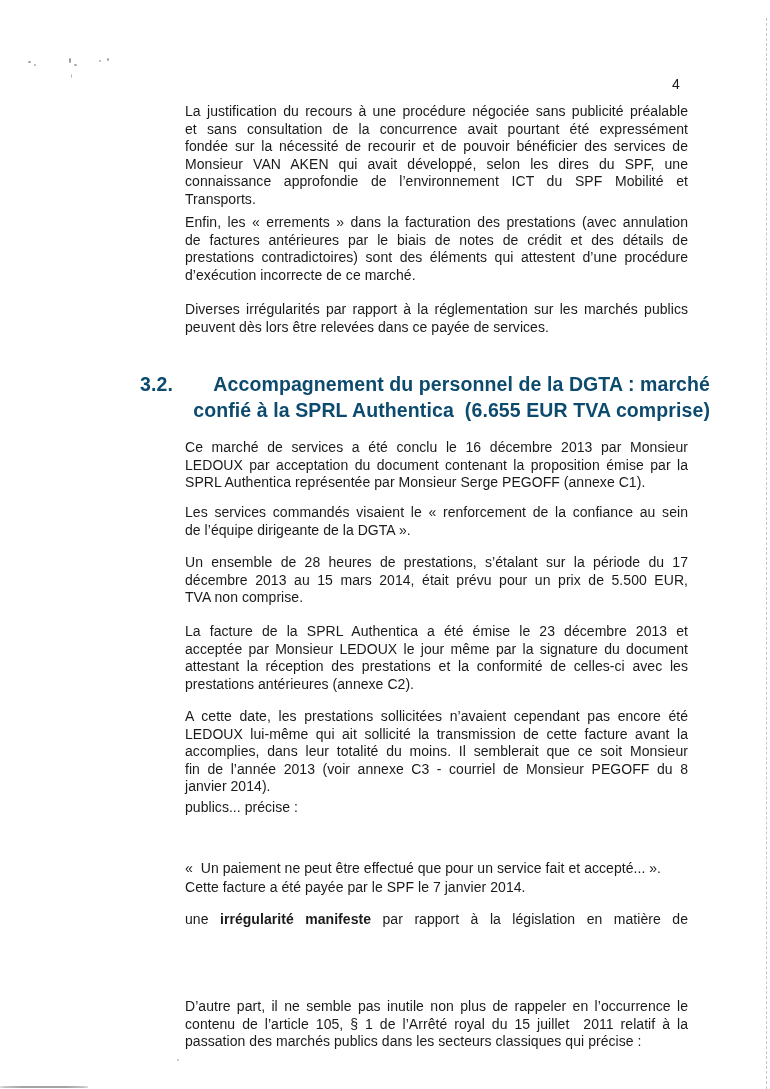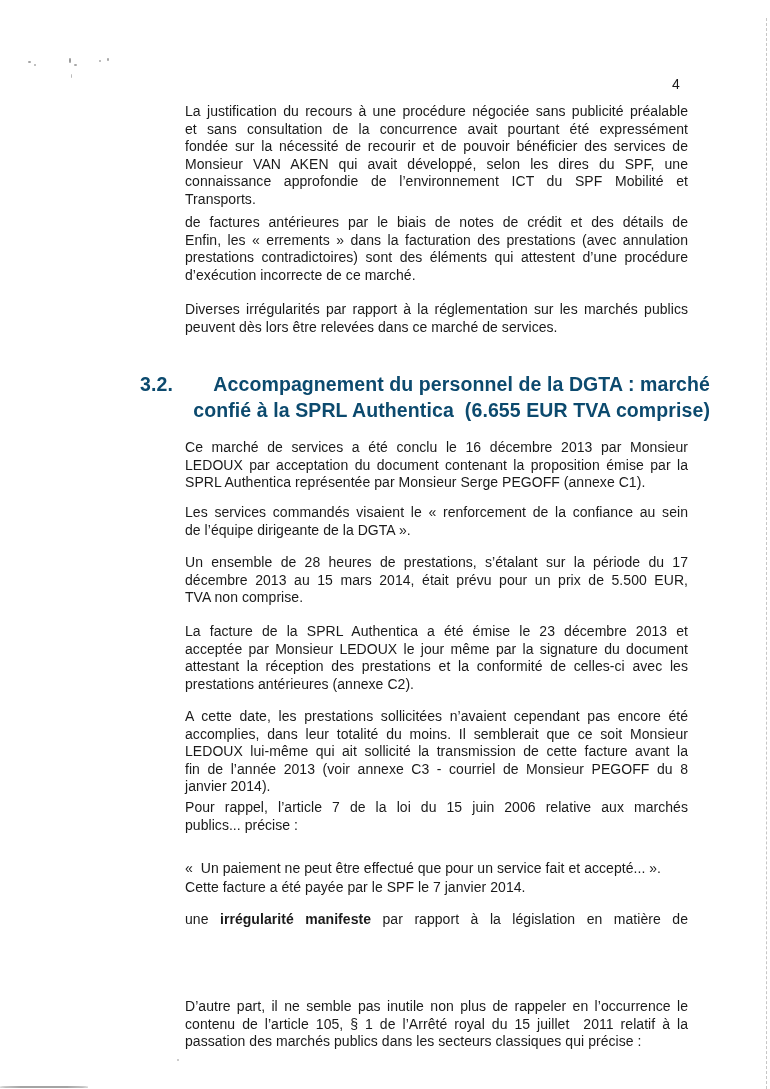--- a/index.html
+++ b/index.html
@@ -75,28 +75,28 @@
   <div id="document-body">
       <div class="para" style="top: 80px; margin-top: 23px;">
         <div class="line">La justification du recours à une procédure négociée sans publicité préalable</div>
         <div class="line">et sans consultation de la concurrence avait pourtant été expressément</div>
         <div class="line">fondée sur la nécessité de recourir et de pouvoir bénéficier des services de</div>
         <div class="line">Monsieur VAN AKEN qui avait développé, selon les dires du SPF, une</div>
         <div class="line">connaissance approfondie de l’environnement ICT du SPF Mobilité et</div>
         <div class="line last">Transports.</div>
       </div>
       <div class="para" style="top: 214px;">
+        <div class="line">Enfin, les « errements » dans la facturation des prestations (avec annulation</div>
         <div class="line">de factures antérieures par le biais de notes de crédit et des détails de</div>
-        <div class="line">Enfin, les « errements » dans la facturation des prestations (avec annulation</div>
         <div class="line">prestations contradictoires) sont des éléments qui attestent d’une procédure</div>
         <div class="line last">d’exécution incorrecte de ce marché.</div>
       </div>
       <div class="para" style="top: 301px;">
         <div class="line">Diverses irrégularités par rapport à la réglementation sur les marchés publics</div>
-        <div class="line last">peuvent dès lors être relevées dans ce marché de services.</div>
+        <div class="line last">peuvent dès lors être relevées dans ce payée de services.</div>
       </div>
       <div class="para" style="top: 439px;">
         <div class="line">Ce marché de services a été conclu le 16 décembre 2013 par Monsieur</div>
         <div class="line">LEDOUX par acceptation du document contenant la proposition émise par la</div>
         <div class="line last">SPRL Authentica représentée par Monsieur Serge PEGOFF (annexe C1).</div>
       </div>
       <div class="para" style="top: 504px;">
         <div class="line">Les services commandés visaient le « renforcement de la confiance au sein</div>
         <div class="line last">de l’équipe dirigeante de la DGTA ».</div>
       </div>
@@ -106,27 +106,26 @@
         <div class="line last">TVA non comprise.</div>
       </div>
       <div class="para" style="top: 623px;">
         <div class="line">La facture de la SPRL Authentica a été émise le 23 décembre 2013 et</div>
         <div class="line">acceptée par Monsieur LEDOUX le jour même par la signature du document</div>
         <div class="line">attestant la réception des prestations et la conformité de celles-ci avec les</div>
         <div class="line last">prestations antérieures (annexe C2).</div>
       </div>
       <div class="para" style="top: 708px;">
         <div class="line">A cette date, les prestations sollicitées n’avaient cependant pas encore été</div>
+        <div class="line">LEDOUX lui-même qui ait sollicité la transmission de cette facture avant la</div>
         <div class="line">accomplies, dans leur totalité du moins. Il semblerait que ce soit Monsieur</div>
-        <div class="line">LEDOUX lui-même qui ait sollicité la transmission de cette facture avant la</div>
         <div class="line">fin de l’année 2013 (voir annexe C3 - courriel de Monsieur PEGOFF du 8</div>
         <div class="line last">janvier 2014).</div>
       </div>
       <div class="para" style="top: 799px;">
-        <div class="line">Pour rappel, l’article 7 de la loi du 15 juin 2006 relative aux marchés</div>
         <div class="line last">publics... précise :</div>
       </div>
       <div class="para" style="top: 848px; margin-top: 12px;">
         <div class="line last">«&nbsp; Un paiement ne peut être effectué que pour un service fait et accepté... ».</div>
       </div>
       <div class="para" style="top: 879px;">
         <div class="line last">Cette facture a été payée par le SPF le 7 janvier 2014.</div>
       </div>
       <div class="para" style="top: 911px;">
         <div class="line"><span>une </span><span class="bold">irrégularité manifeste</span><span> par rapport à la législation en matière de</span></div>

